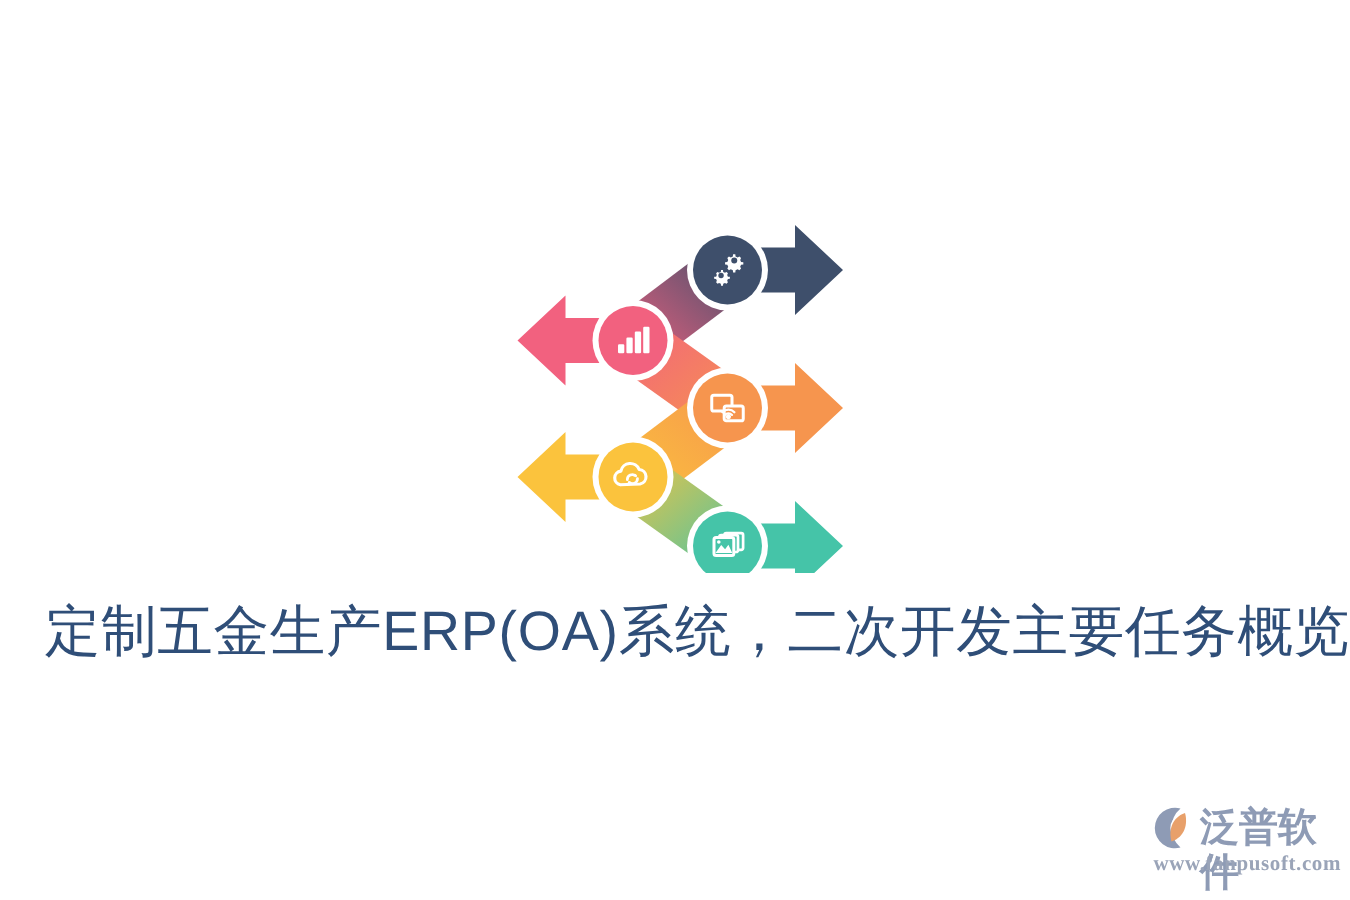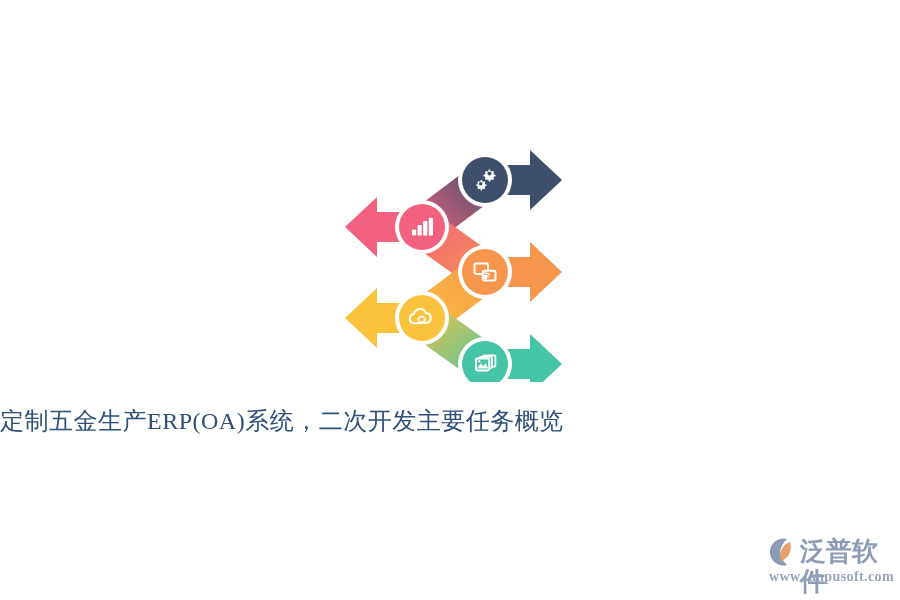--- a/index.html
+++ b/index.html
@@ -34,23 +34,23 @@
     width: 250px;
     height: 250px;
   }
 
   
   #title {
     position: absolute;
     left: 0;
     top: 398px;
     width: 900px;
-    text-align: left;
-    font-family: Liberation Serif, serif;
-    font-size: 24px;
+    text-align: right;
+    font-family: Liberation Sans, sans-serif;
+    font-size: 37px;
     line-height: 46px;
     letter-spacing: 0.5px;
     color: #2f4e78;
     white-space: nowrap;
   }
 
   
   #logo {
     position: absolute;
     left: 766px;

